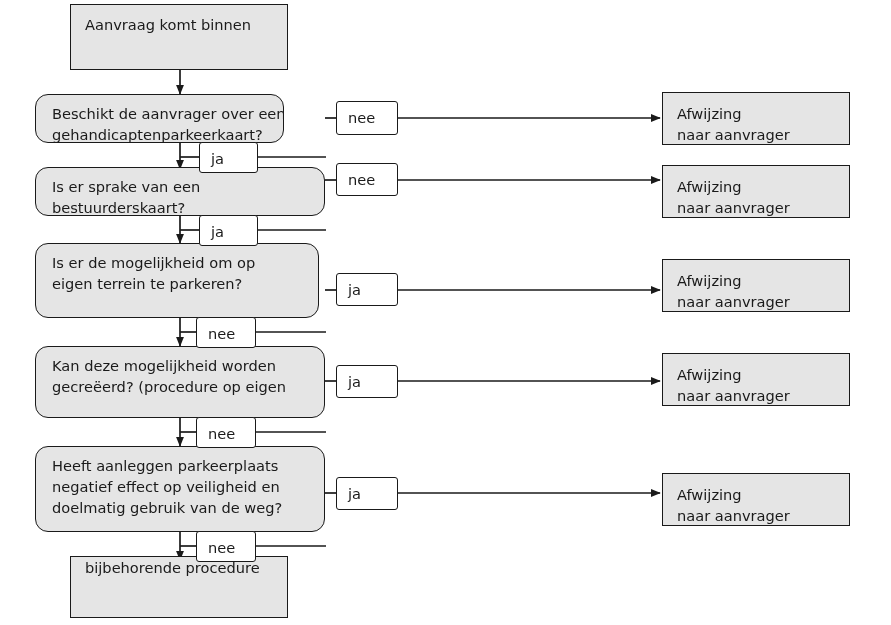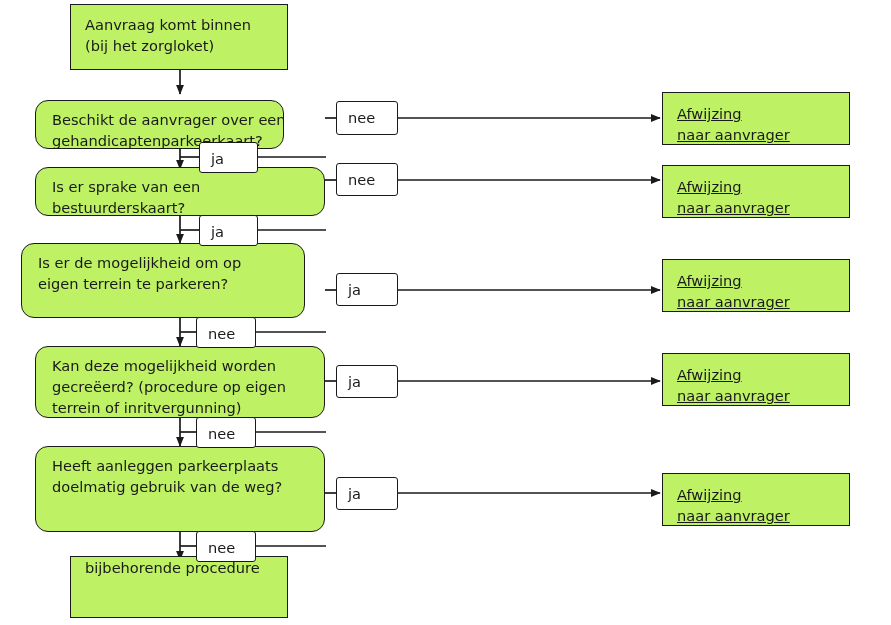--- a/index.html
+++ b/index.html
@@ -21,21 +21,21 @@
     position: absolute;
     left: 0;
     top: 0;
     width: 891px;
     height: 625px;
     pointer-events: none;
   }
   .node {
     position: absolute;
     box-sizing: border-box;
-    background: #bef264;
+    background: #e5e5e5;
     border: 1.6px solid #1a1a1a;
     color: #000000;
     display: block;
     overflow: hidden;
   }
   .node .txt {
     display: block;
     font-size: 14.6px;
     line-height: 21px;
     white-space: pre;
@@ -48,21 +48,20 @@
     padding: 9px 0 0 14px;
   }
   .decision {
     border-radius: 13px;
   }
   .decision .txt {
     padding: 8px 0 0 16px;
   }
   .outcome .txt {
     padding: 10px 0 0 14px;
-    text-decoration: underline;
   }
   .label-box {
     position: absolute;
     box-sizing: border-box;
     background: #ffffff;
     border: 1.6px solid #1a1a1a;
     border-radius: 3px;
     z-index: 5;
   }
   .label-box .txt {
@@ -122,46 +121,45 @@
       <line x1="398" y1="493" x2="660" y2="493" marker-end="url(#arrow)"></line>
 
       <line x1="180" y1="532" x2="180" y2="560" marker-end="url(#arrow)"></line>
       <line x1="180" y1="546" x2="196" y2="546"></line>
       <line x1="256" y1="546" x2="326" y2="546"></line>
     </g>
   </svg>
 
   <div class="node terminal" style="left:70px; top:4px; width:218px; height:66px;">
     <span class="txt">Aanvraag komt binnen</span>
-    <span class="txt" style="padding-top:0;">(bij het zorgloket)</span>
-  </div>
-
-  <div class="node decision" style="left:35px; top:100px; width:249px; height:49px;">
+  </div>
+
+  <div class="node decision" style="left:35px; top:94px; width:249px; height:49px;">
     <span class="txt">Beschikt de aanvrager over een</span>
     <span class="txt" style="padding-top:0;">gehandicaptenparkeerkaart?</span>
   </div>
 
   <div class="node decision" style="left:35px; top:167px; width:290px; height:49px;">
     <span class="txt">Is er sprake van een</span>
     <span class="txt" style="padding-top:0;">bestuurderskaart?</span>
   </div>
 
-  <div class="node decision" style="left:21px; top:243px; width:284px; height:75px;">
+  <div class="node decision" style="left:35px; top:243px; width:284px; height:75px;">
     <span class="txt">Is er de mogelijkheid om op</span>
     <span class="txt" style="padding-top:0;">eigen terrein te parkeren?</span>
   </div>
 
   <div class="node decision" style="left:35px; top:346px; width:290px; height:72px;">
     <span class="txt">Kan deze mogelijkheid worden</span>
     <span class="txt" style="padding-top:0;">gecreëerd? (procedure op eigen</span>
-    <span class="txt" style="padding-top:0;">terrein of inritvergunning)</span>
   </div>
 
   <div class="node decision" style="left:35px; top:446px; width:290px; height:86px;">
     <span class="txt">Heeft aanleggen parkeerplaats</span>
+    <span class="txt" style="padding-top:0;">negatief effect op veiligheid en</span>
     <span class="txt" style="padding-top:0;">doelmatig gebruik van de weg?</span>
   </div>
 
   <div class="node terminal" style="left:70px; top:556px; width:218px; height:62px;">
     <span class="txt" style="padding-top:0;">bijbehorende procedure</span>
   </div>
 
   <div class="node outcome" style="left:662px; top:92px; width:188px; height:53px;">
     <span class="txt">Afwijzing</span>
     <span class="txt" style="padding-top:0;">naar aanvrager</span>

